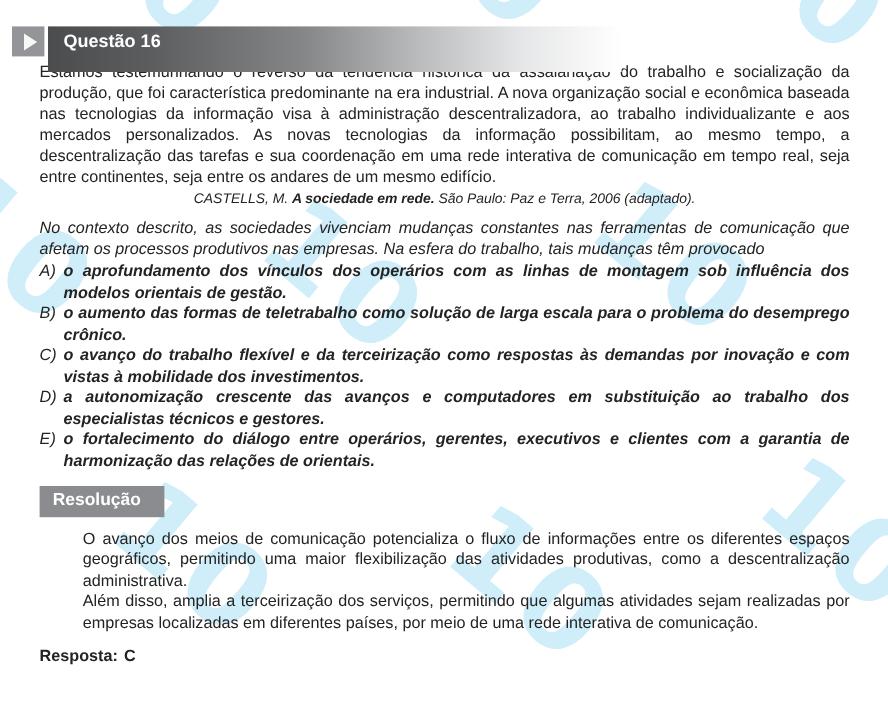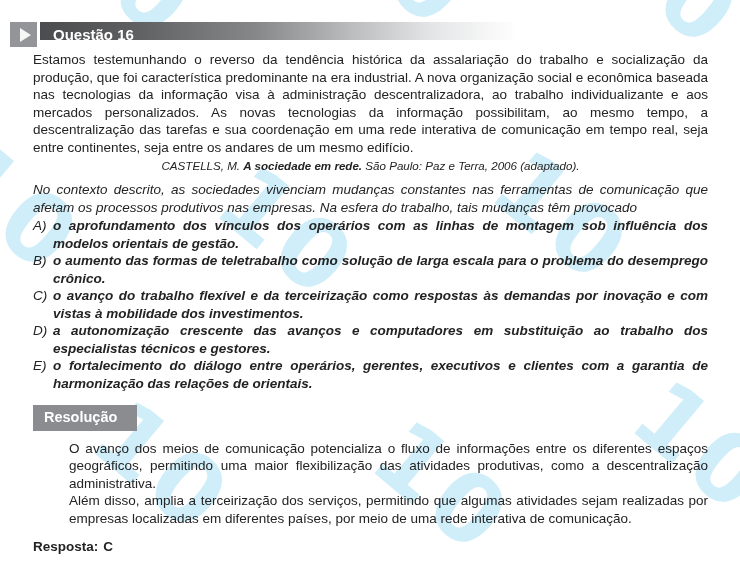--- a/index.html
+++ b/index.html
@@ -46,21 +46,21 @@
     display:flex; align-items:center; justify-content:center;
   }
   .q-icon-box .tri {
     width:0; height:0;
     border-top:7px solid transparent;
     border-bottom:7px solid transparent;
     border-left:11px solid #f7f7f7;
     margin-left:3px;
   }
   .q-bar {
-    width:478px; height:18px;
+    width:478px; height:38px;
     margin-left:3px;
     background:linear-gradient(to right,#4b4c4e 0%,#5c5d5f 18%,#868789 45%,#bbbcbe 65%,#e4e5e6 82%,#ffffff 100%);
     color:#ffffff;
     font-weight:bold;
     font-size:15px;
     line-height:25px;
     padding-left:13px;
   }
   
   .content {

